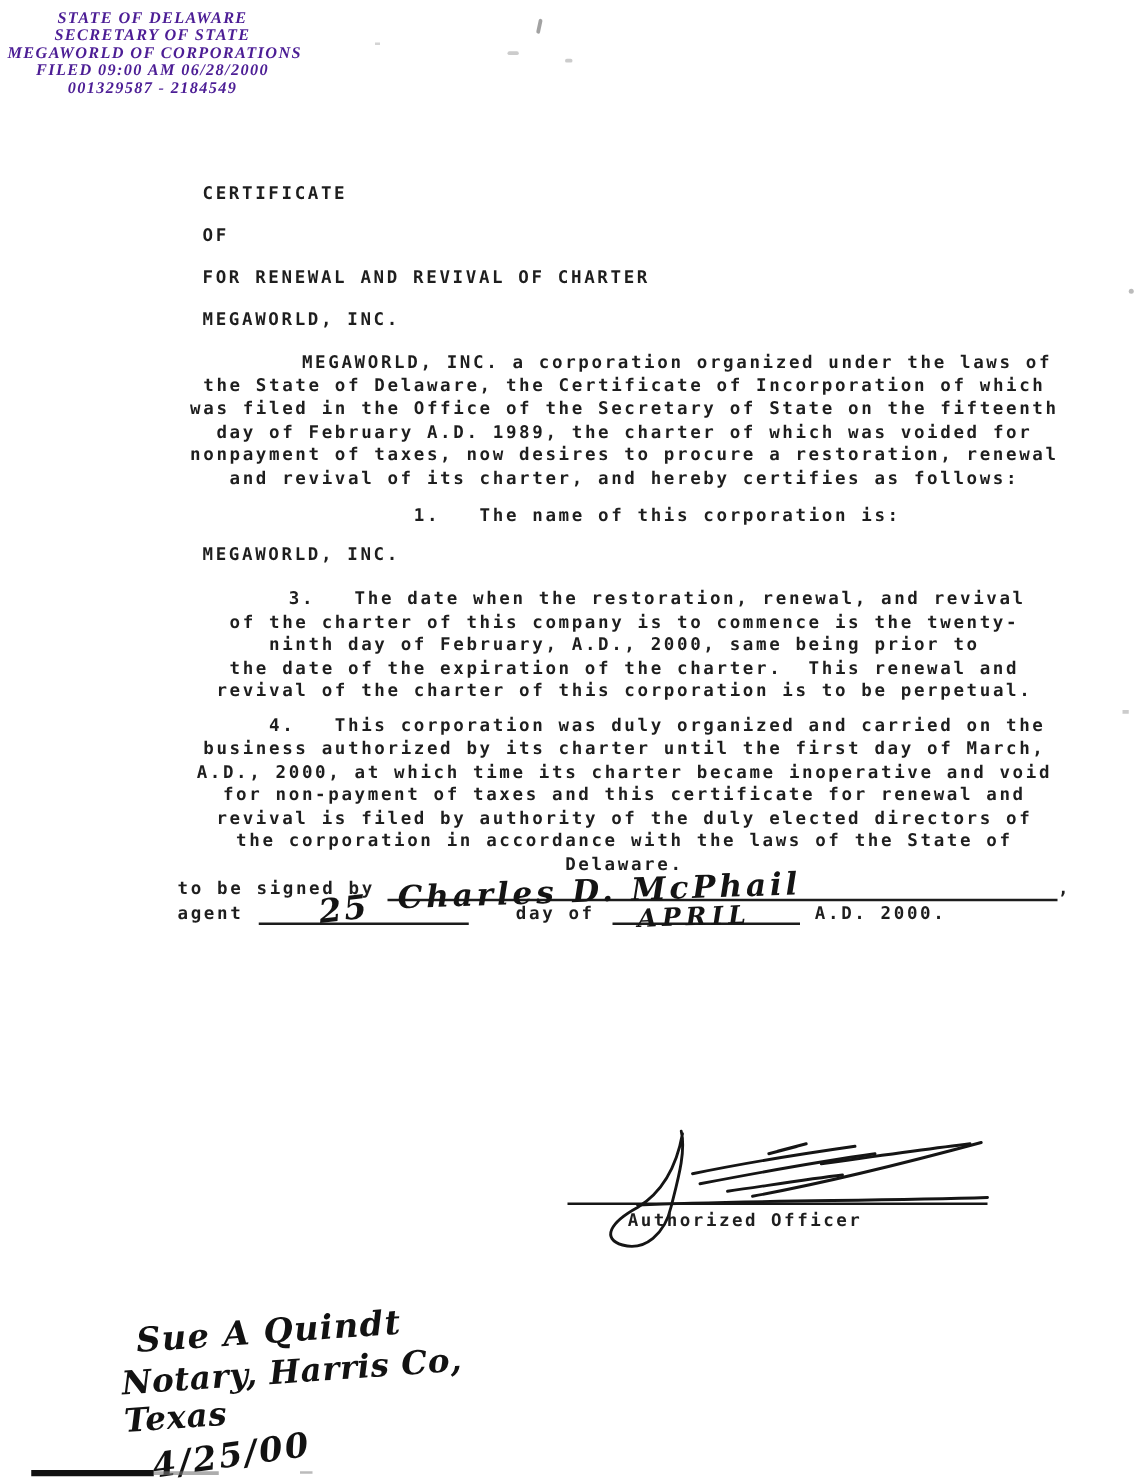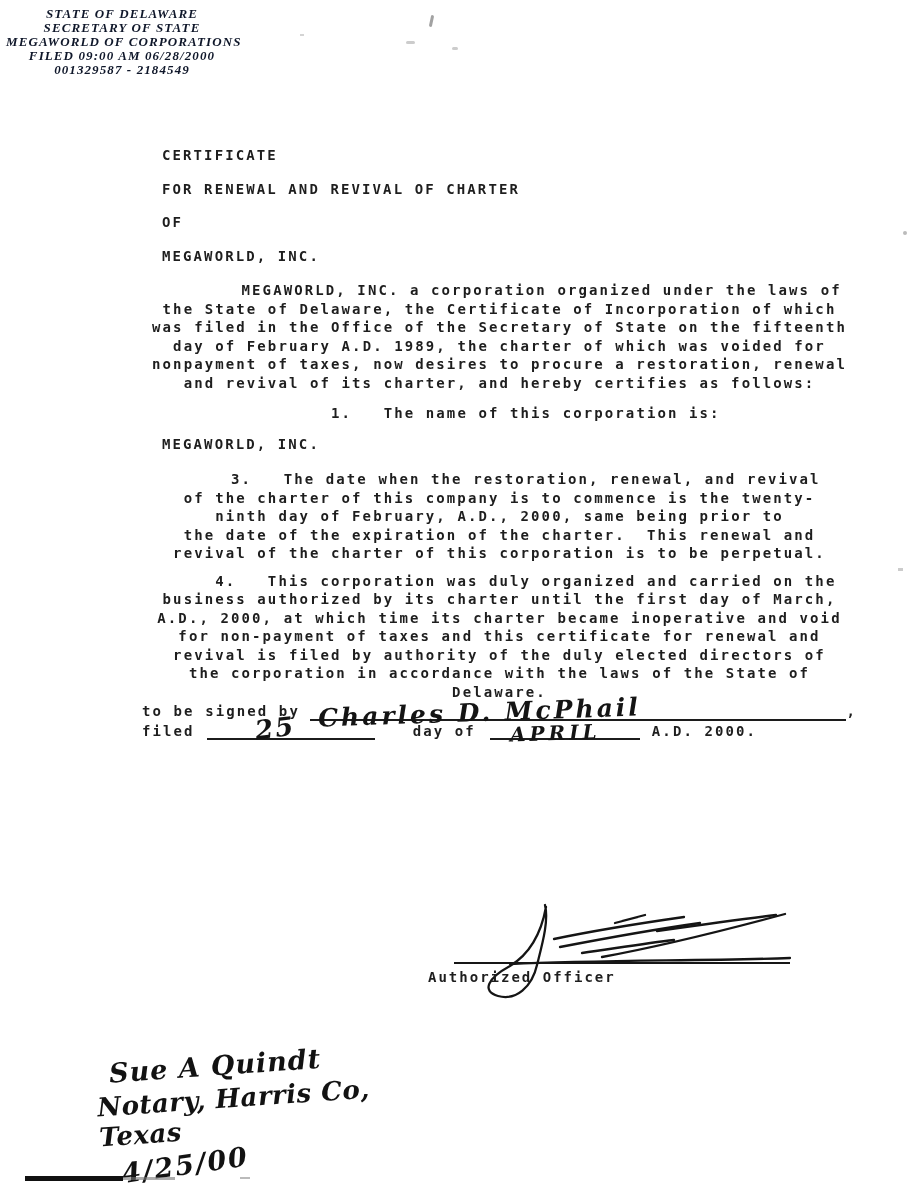--- a/index.html
+++ b/index.html
@@ -9,21 +9,21 @@
     font-family:"DejaVu Sans Mono", monospace;
     color:#1e1e1e;
   }
   
   .stamp {
     position:absolute; left:6px; top:7px; width:232px;
     text-align:center;
     font-family:"Liberation Serif", serif;
     font-style:italic; font-weight:bold;
     font-size:13px; line-height:14px; letter-spacing:1.1px;
-    white-space:nowrap; color:#0f172a;
+    white-space:nowrap; color:#4c1d95;
   }
   
   .doc {
     position:absolute; left:142px; top:146px; width:715px;
     font-size:14px; font-weight:bold; line-height:18.5px;
     letter-spacing:2.1px;
   }
   .para { white-space:pre-wrap; margin:0;text-align:center; }
   .center { text-align:left; padding-left:20px; }
   .mb15 { margin-bottom:15px; } .mb16 { margin-bottom:16px; }
@@ -42,21 +42,21 @@
     line-height:1; white-space:nowrap; color:#141414;
   }
   .hand-name  { font-size:25px; left:8px;  bottom:-6px; letter-spacing:3px; transform:rotate(-2deg); }
   .hand-day   { font-size:26px; left:48px; bottom:-3px; transform:rotate(-7deg); }
   .hand-month { font-size:20px; left:20px; bottom:-5px; letter-spacing:4px; transform:rotate(-2deg); }
   
   .officer { position:absolute; left:452px; top:899px; width:345px; height:110px; }
   .officer svg { position:absolute; left:0; top:0; }
   .sig-line { position:absolute; left:2px; top:63px; width:336px; border-top:2px solid #161616; }
   .officer-label {
-    position:absolute; top:70px; left:0; width:336px; text-align:left;
+    position:absolute; top:70px; left:0; width:336px; text-align:center;
     font-size:14px; font-weight:bold; letter-spacing:2px;
     transform:translateX(-24px);
   }
   
   .notary {
     position:absolute; left:98px; top:1046px; width:360px;
     transform:rotate(-4deg);
     font-family:"DejaVu Serif", serif; font-style:italic; font-weight:bold;
     color:#121212;
   }
@@ -83,22 +83,22 @@
   <div class="stamp">
     <div>STATE OF DELAWARE</div>
     <div>SECRETARY OF STATE</div>
     <div>MEGAWORLD OF CORPORATIONS</div>
     <div>FILED 09:00 AM 06/28/2000</div>
     <div>001329587 - 2184549</div>
   </div>
 
   <div class="doc">
     <div class="para center mb15">CERTIFICATE</div>
+    <div class="para center mb15">OF</div>
     <div class="para center mb15">FOR RENEWAL AND REVIVAL OF CHARTER</div>
-    <div class="para center mb15">OF</div>
     <div class="para center mb16">MEGAWORLD, INC.</div>
 
     <div class="para mb12">        MEGAWORLD, INC. a corporation organized under the laws of
 the State of Delaware, the Certificate of Incorporation of which
 was filed in the Office of the Secretary of State on the fifteenth
 day of February A.D. 1989, the charter of which was voided for
 nonpayment of taxes, now desires to procure a restoration, renewal
 and revival of its charter, and hereby certifies as follows:</div>
     <div class="para mb12">     1.   The name of this corporation is:</div>
     <div class="para center mb17">MEGAWORLD, INC.</div>
@@ -117,21 +117,21 @@
 
     <div class="sign-row">
       <span>to be signed by</span>
       <span class="fill fill-grow">
         <span class="hand hand-name">Charles D. McPhail</span>
       </span>
       <span>,</span>
     </div>
 
     <div class="sign-row">
-      <span>filed</span>
+      <span>agent</span>
       <span class="fill fill-day">
         <span class="hand hand-day">25</span>
       </span>
       <span style="margin-left:38px">day of</span>
       <span class="fill fill-month">
         <span class="hand hand-month">APRIL</span>
       </span>
       <span class="after-month">A.D. 2000.</span>
     </div>
   </div>

